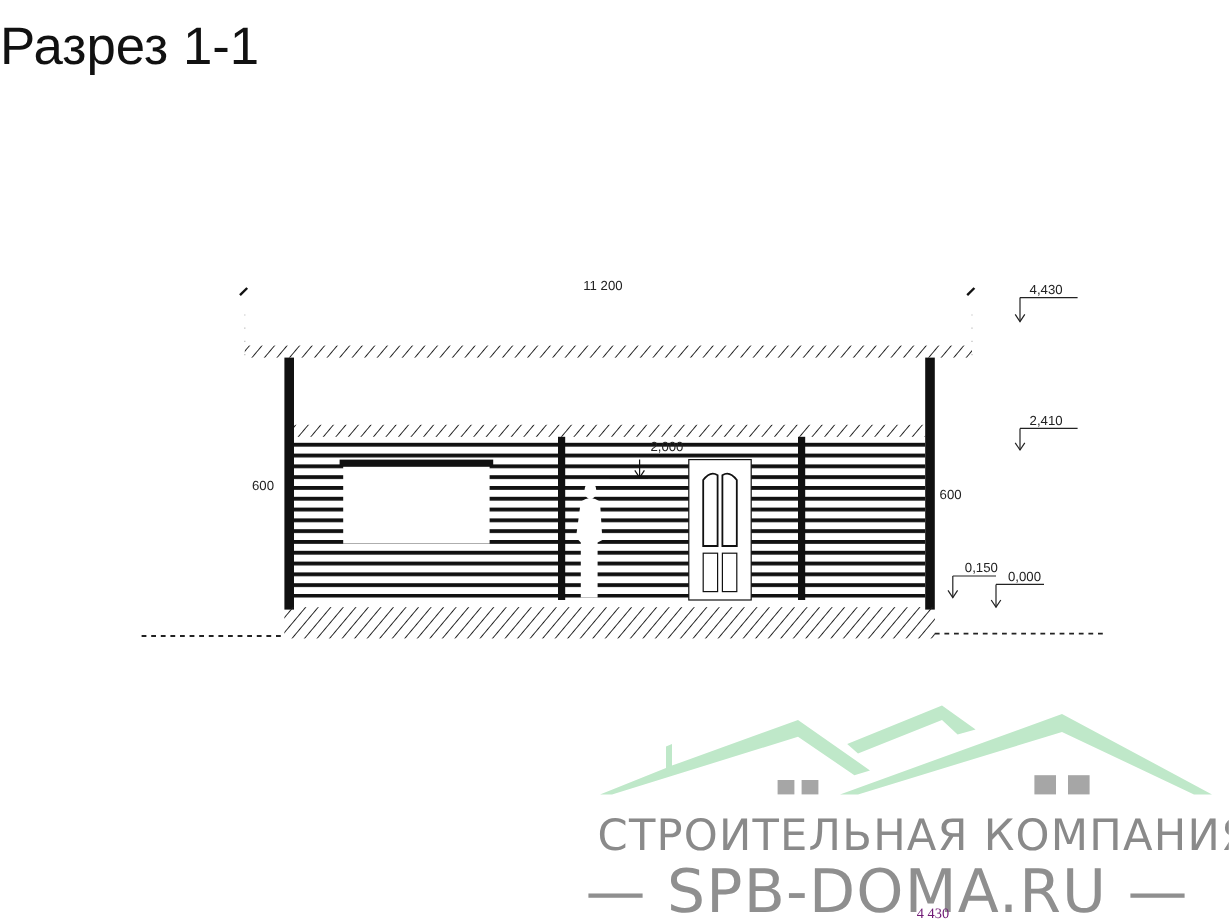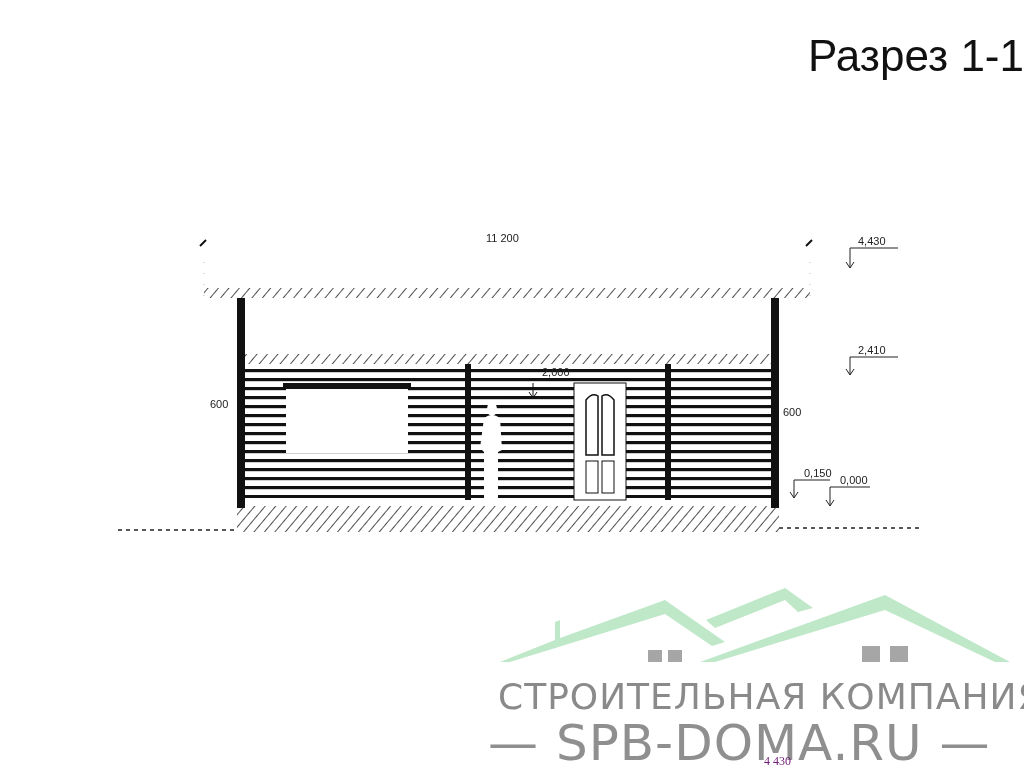--- a/index.html
+++ b/index.html
@@ -1,17 +1,17 @@
 <!DOCTYPE html>
 <html><head>
 <meta charset="utf-8">
 <style>
   html, body { margin:0; padding:0; background:#ffffff; }
   body { width:1024px; height:768px; position:relative; overflow:hidden; font-family:"Liberation Sans", sans-serif; }
-  .title { position:absolute; left:0; top:14px; width:1024px; text-align:right; font-size:44px; color:#111; font-family:"Liberation Sans", sans-serif;margin-top:17px; }
+  .title { position:absolute; left:0; top:14px; width:1024px; text-align:left; font-size:44px; color:#111; font-family:"Liberation Sans", sans-serif; }
   svg.drawing { position:absolute; left:0; top:0; }
   .dim { font-family:"Liberation Sans", sans-serif; font-size:11px; fill:#222; }
   .logo-text1 { position:absolute; left:498px; top:676px; width:520px; font-size:36px; color:#8a8a8a; letter-spacing:1px; font-family:"DejaVu Sans", sans-serif; white-space:nowrap; }
   .logo-text2 { position:absolute; left:488px; top:714px; width:536px; font-size:50px; color:#8f8f8f; letter-spacing:1px; font-family:"DejaVu Sans", sans-serif; white-space:nowrap; }
   .bottom-dim { position:absolute; left:764px; top:754px; font-size:12px; color:#701a75; font-family:"Liberation Serif", serif; }
 </style>
 </head>
 <body>
 
 <div class="title">Разрез 1-1</div>

